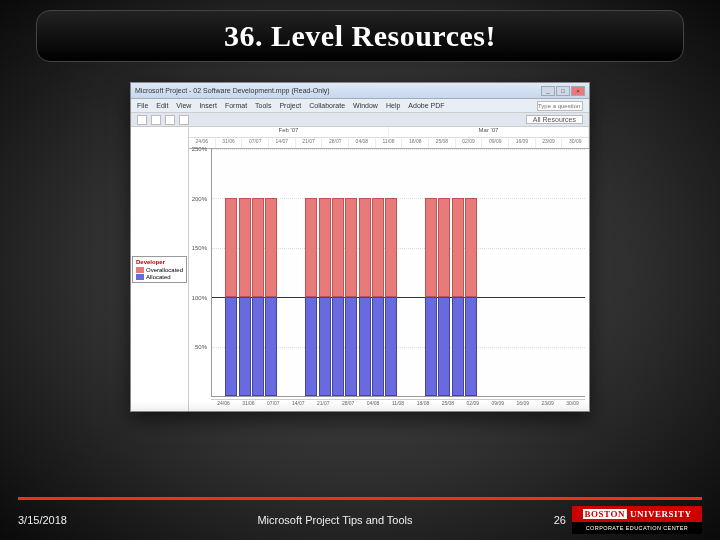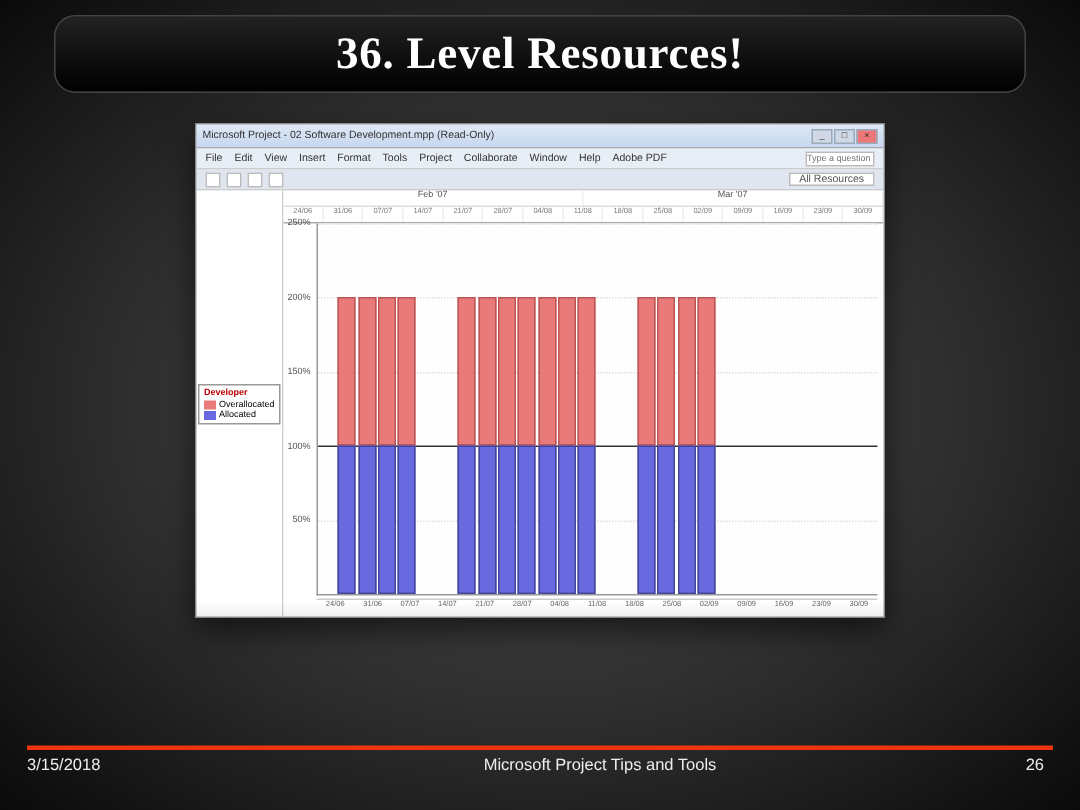--- a/index.html
+++ b/index.html
@@ -154,21 +154,21 @@
     opacity: 0.4;
     filter: blur(1px);
   }
   .footer-line {
     position: absolute;
     left: 18px; right: 18px; bottom: 40px;
     border-top: 3px solid #e31;
   }
   .footer {
     position: absolute;
-    left: 18px; right: 18px; bottom: 24px;
+    left: 18px; right: 18px; bottom: 6px;
     display: flex; align-items: center;
     font-size: 11px; color: #eee;
   }
   .footer .date { width: 110px; }
   .footer .center { flex: 1; text-align: center; }
   .footer .pageno { width: 24px; text-align: right; margin-right: 6px; }
   .bu-logo {
     width: 130px; height: 28px;
     display: flex; flex-direction: column;
   }
@@ -348,13 +348,20 @@
     </div>
   </div>
 </div>
 <div class="reflection"></div>
 
 <div class="footer-line"></div>
 <div class="footer">
   <span class="date">3/15/2018</span>
   <span class="center">Microsoft Project Tips and Tools</span>
   <span class="pageno">26</span>
+  <div class="bu-logo">
+    <div class="bu-top">
+      <span class="bos">BOSTON</span>
+      <span>UNIVERSITY</span>
+    </div>
+    <div class="bu-bot">CORPORATE EDUCATION CENTER</div>
+  </div>
 </div>
 
 </body></html>

